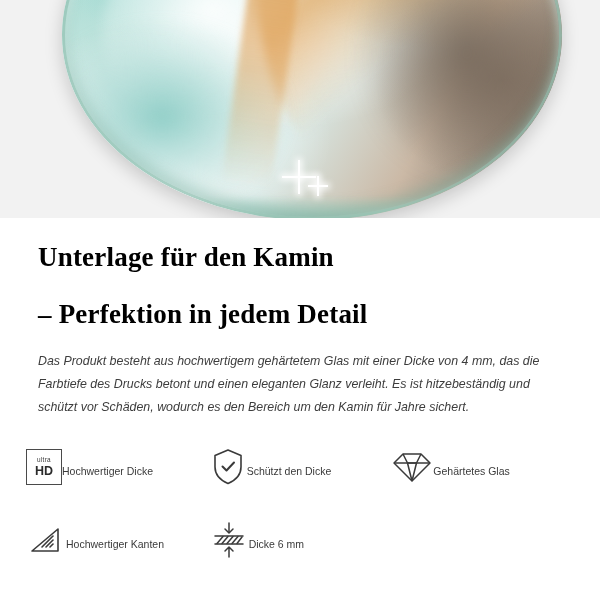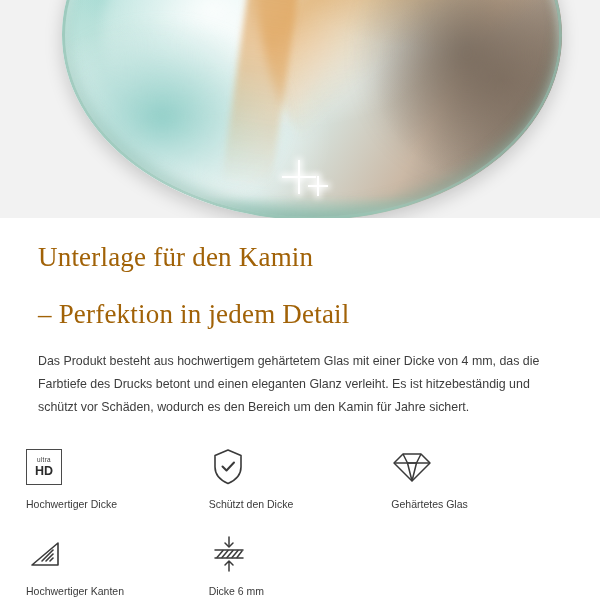--- a/index.html
+++ b/index.html
@@ -146,47 +146,48 @@
   .sparkle-2::after { width: 20px; }
 
   
   .content {
     padding: 22px 38px 0 38px;
   }
   .headline {
     font-family: "Liberation Serif", serif;
     font-size: 27px;
     line-height: 1.32;
-    color: #a16207;
-    font-weight: 400;
+    color: #000000;
+    font-weight: 700;
     margin: 0 0 18px 0;
     letter-spacing: 0.2px;
   }
   .headline .line2 { display: block; margin-top: 21px; }
 
   .body-copy {
     font-size: 12.4px;
     line-height: 1.85;
     color: #3d3d3d;
     margin: 0;
     max-width: 508px;
+    font-style: italic;
   }
 
   
   .features {
     margin-top: 26px;
     display: grid;
     grid-template-columns: repeat(3, 1fr);
     row-gap: 20px;
     padding: 0 26px;
   }
   .feature {
     display: flex;
-    flex-direction: column;
-    align-items: flex-start;
+    flex-direction: row;
+    align-items: center;
     justify-content: flex-start;
   }
   .feature-icon {
     height: 44px;
     display: flex;
     align-items: center;
     justify-content: center;
     margin-bottom: 9px;
   }
   .feature-label {

